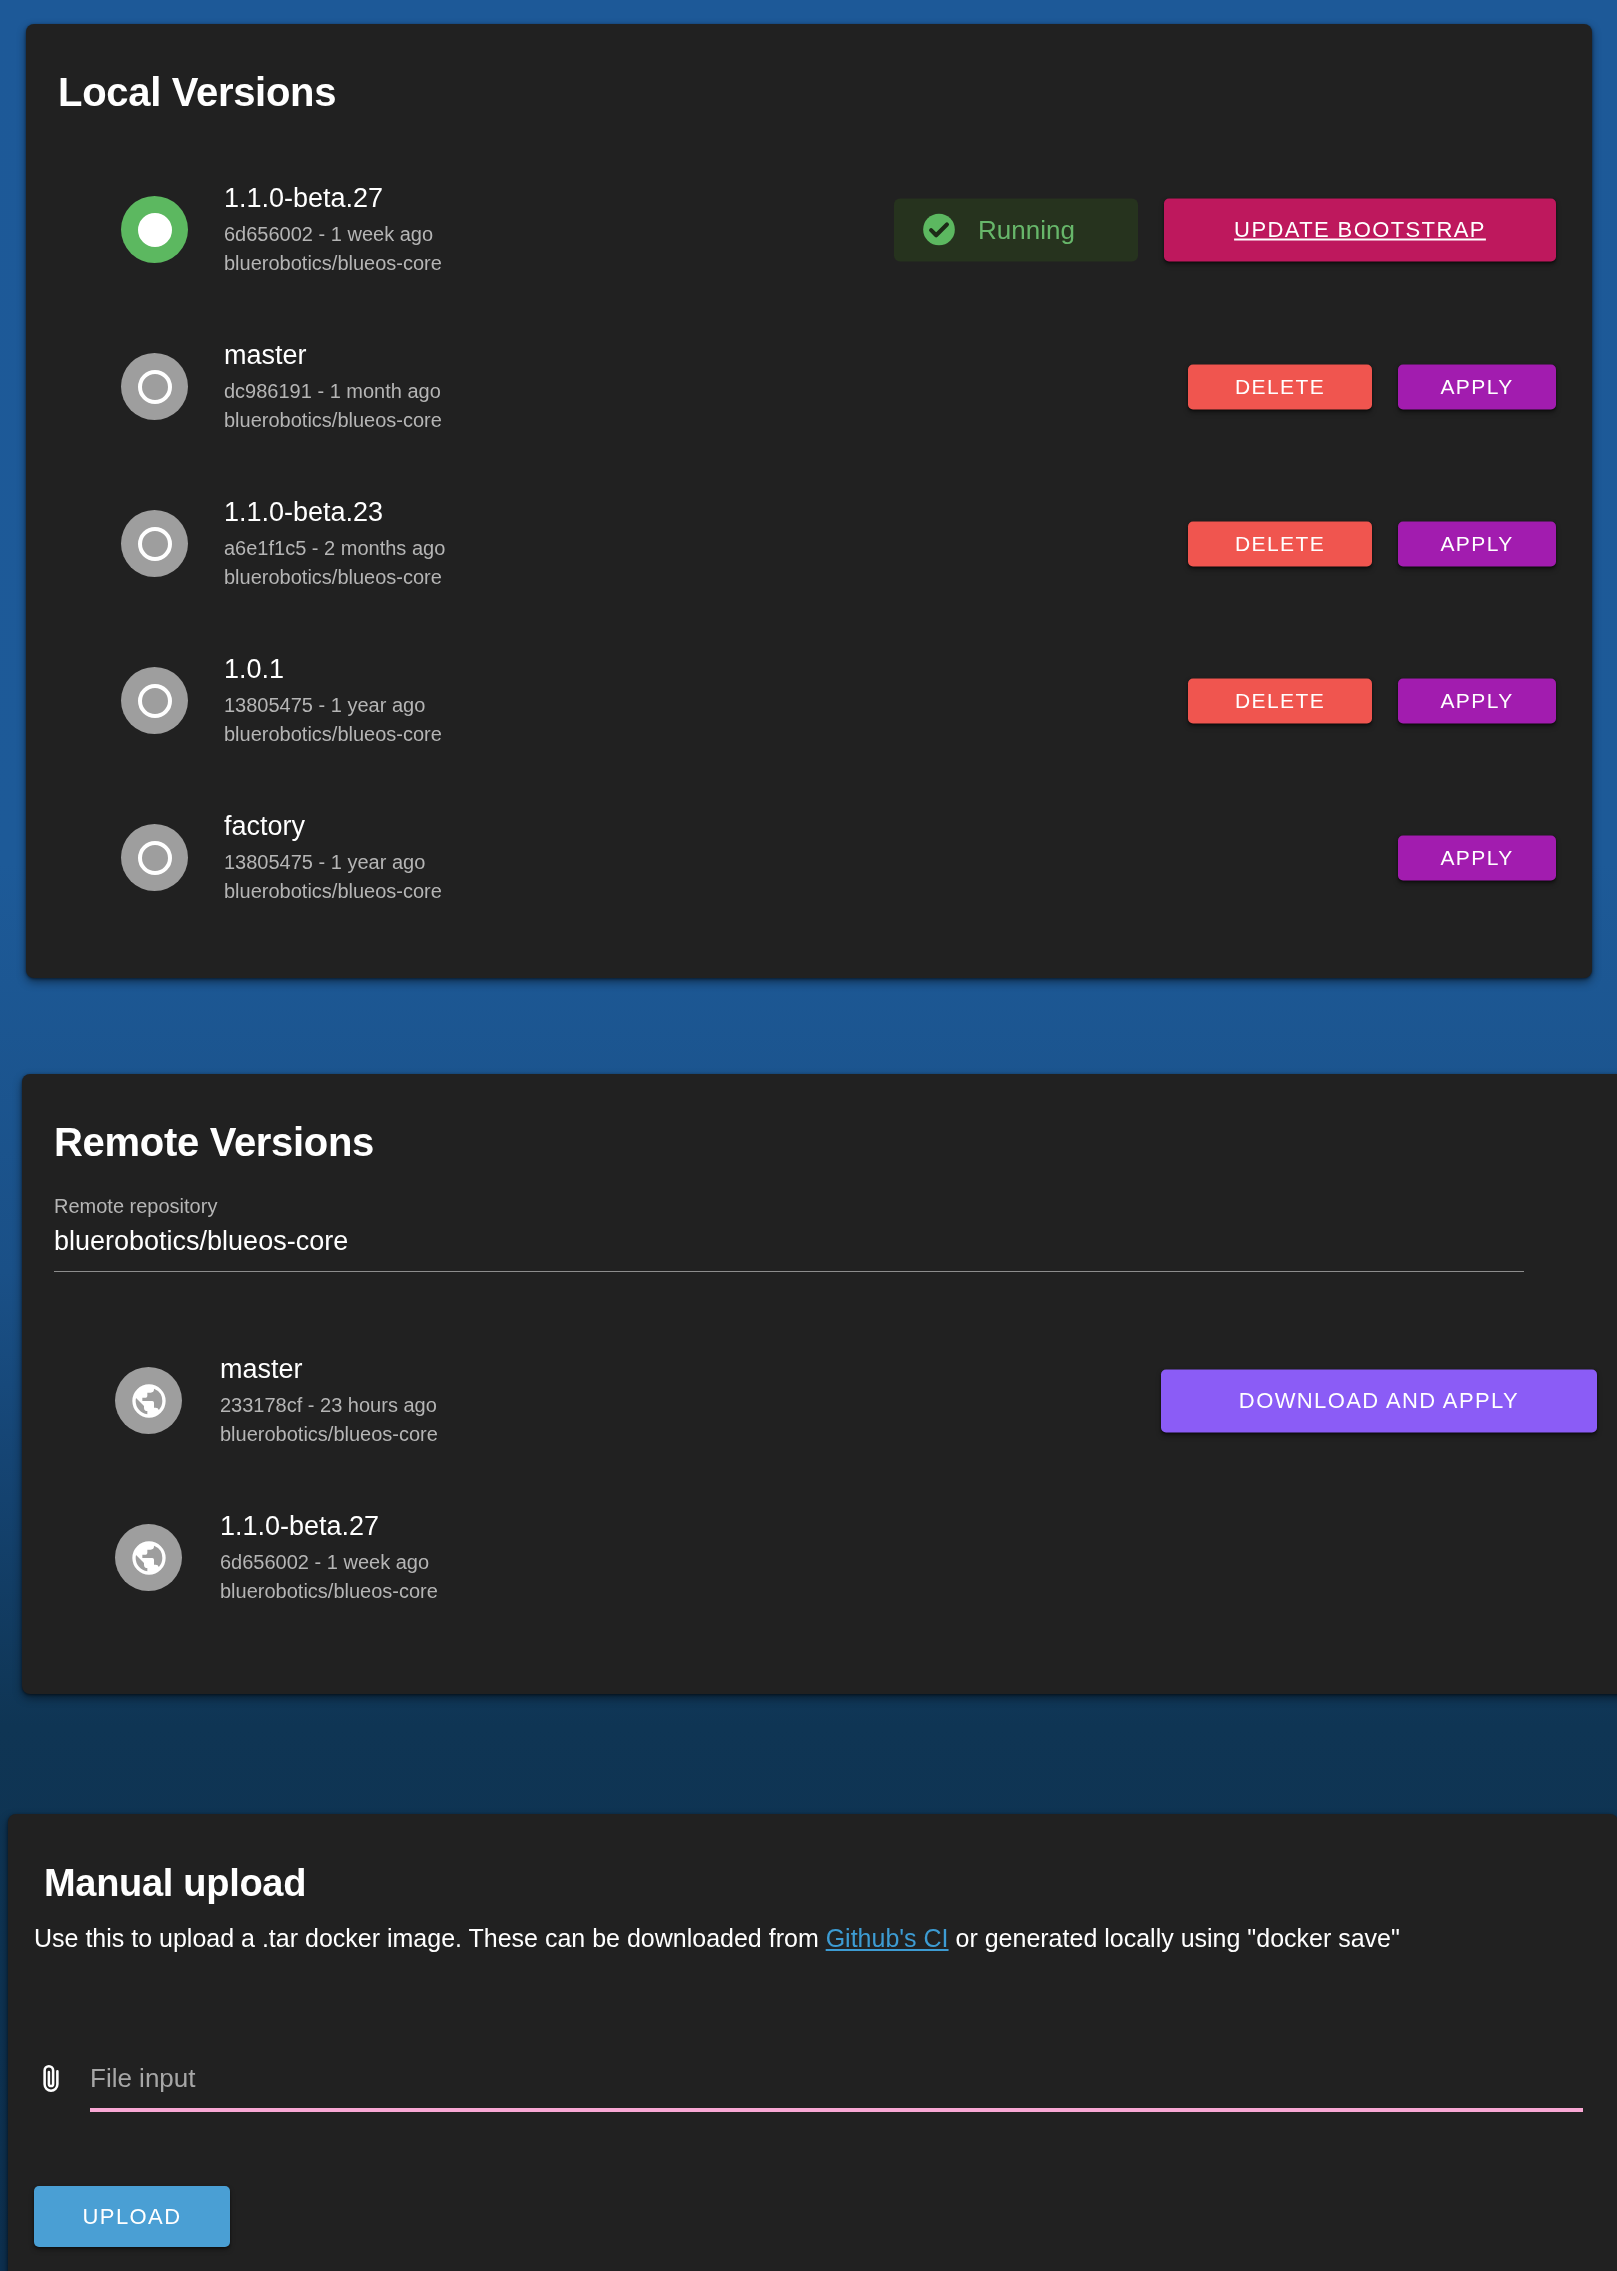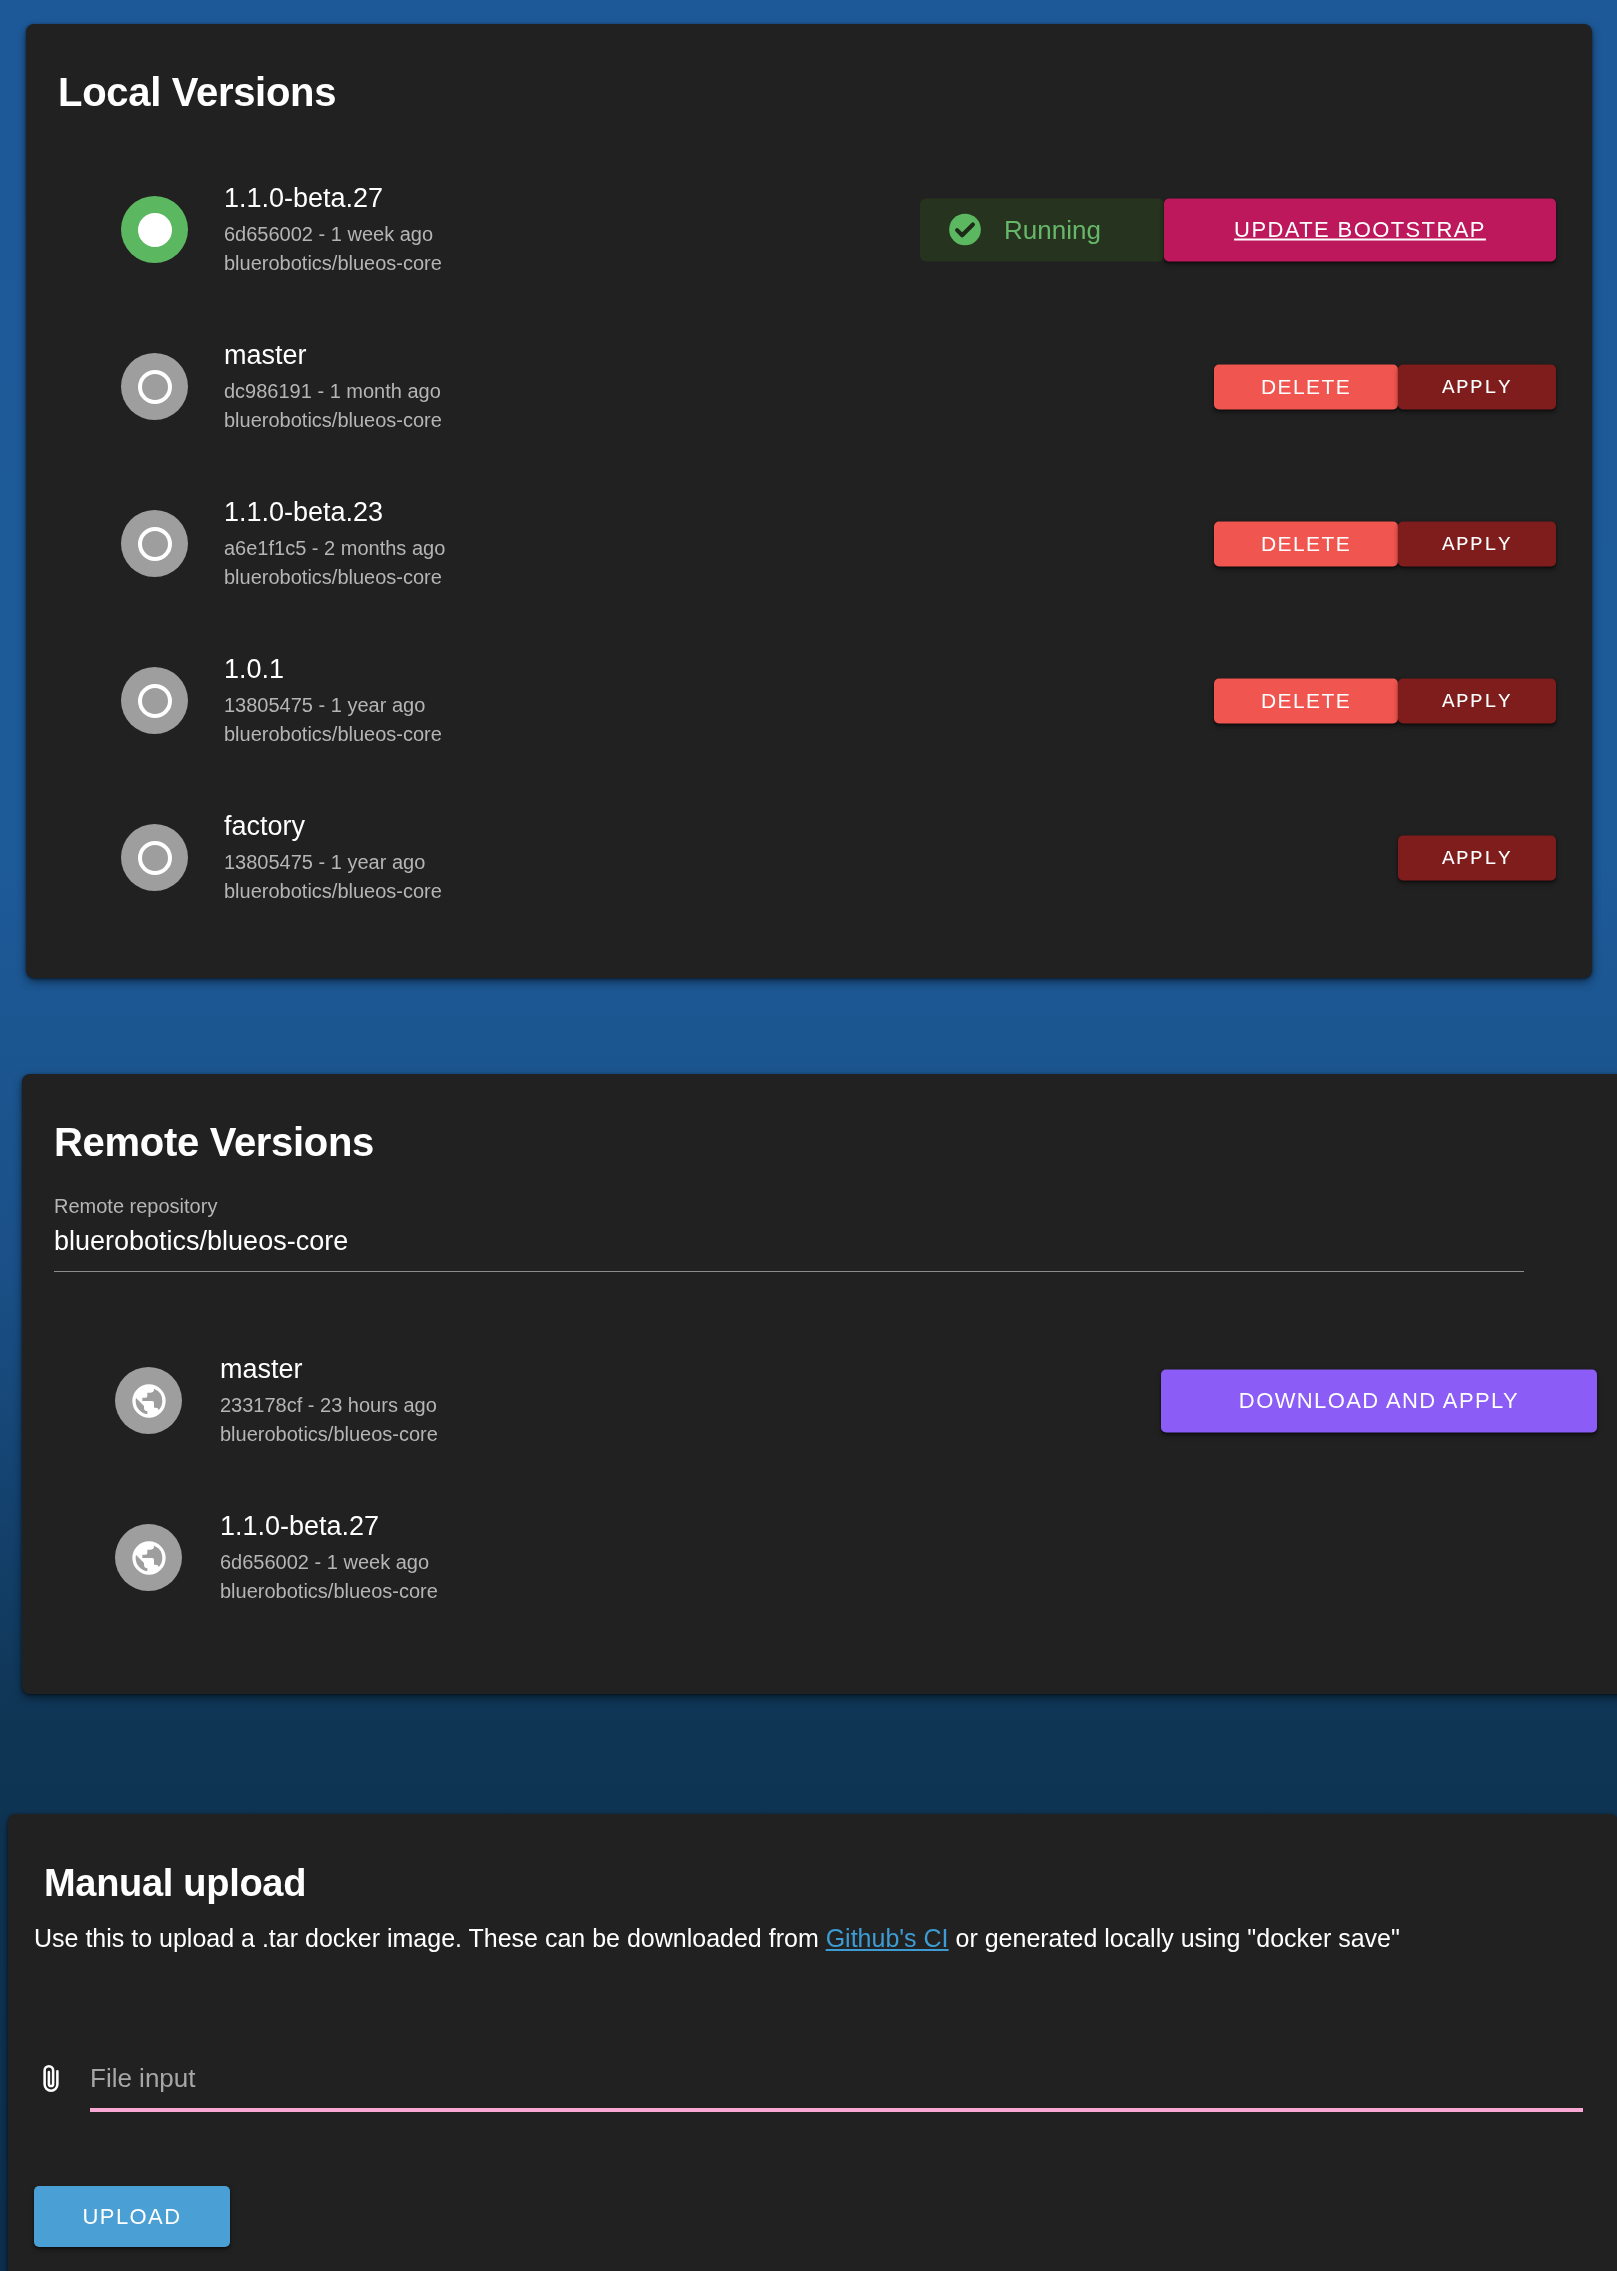--- a/index.html
+++ b/index.html
@@ -105,41 +105,42 @@
     line-height: 1.45;
   }
 
   .row-actions {
     position: absolute;
     right: 36px;
     top: 50%;
     transform: translateY(-50%);
     display: flex;
     align-items: center;
+    gap: 26px;
   }
 
   
   .btn {
     border: none;
     border-radius: 5px;
     color: #ffffff;
     font-family: inherit;
     font-size: 21px;
     letter-spacing: 1.4px;
     font-weight: 500;
     height: 45px;
     padding: 0 24px;
     cursor: pointer;
     box-shadow: 0 3px 5px rgba(0,0,0,0.35), 0 1px 2px rgba(0,0,0,0.4);
     display: inline-flex;
     align-items: center;
     justify-content: center;
     white-space: nowrap;
   }
-  .btn-apply  { background: #7f1d1d; min-width: 158px; font-family: Liberation Mono, monospace; }
+  .btn-apply  { background: #a21caf; min-width: 158px; }
   .btn-delete { background: #f0554f; min-width: 184px; }
   .btn-bootstrap { background: #be185d; min-width: 392px; height: 63px; font-size: 22px; text-decoration: underline; }
   .btn-download { background: #8b5cf6; min-width: 436px; height: 63px; font-size: 22px; }
   .btn-upload { background: #4a9fd4; min-width: 196px; height: 61px; font-size: 22px; }
 
   .status-chip {
     background: #26331e;
     border-radius: 6px;
     height: 63px;
     min-width: 244px;

